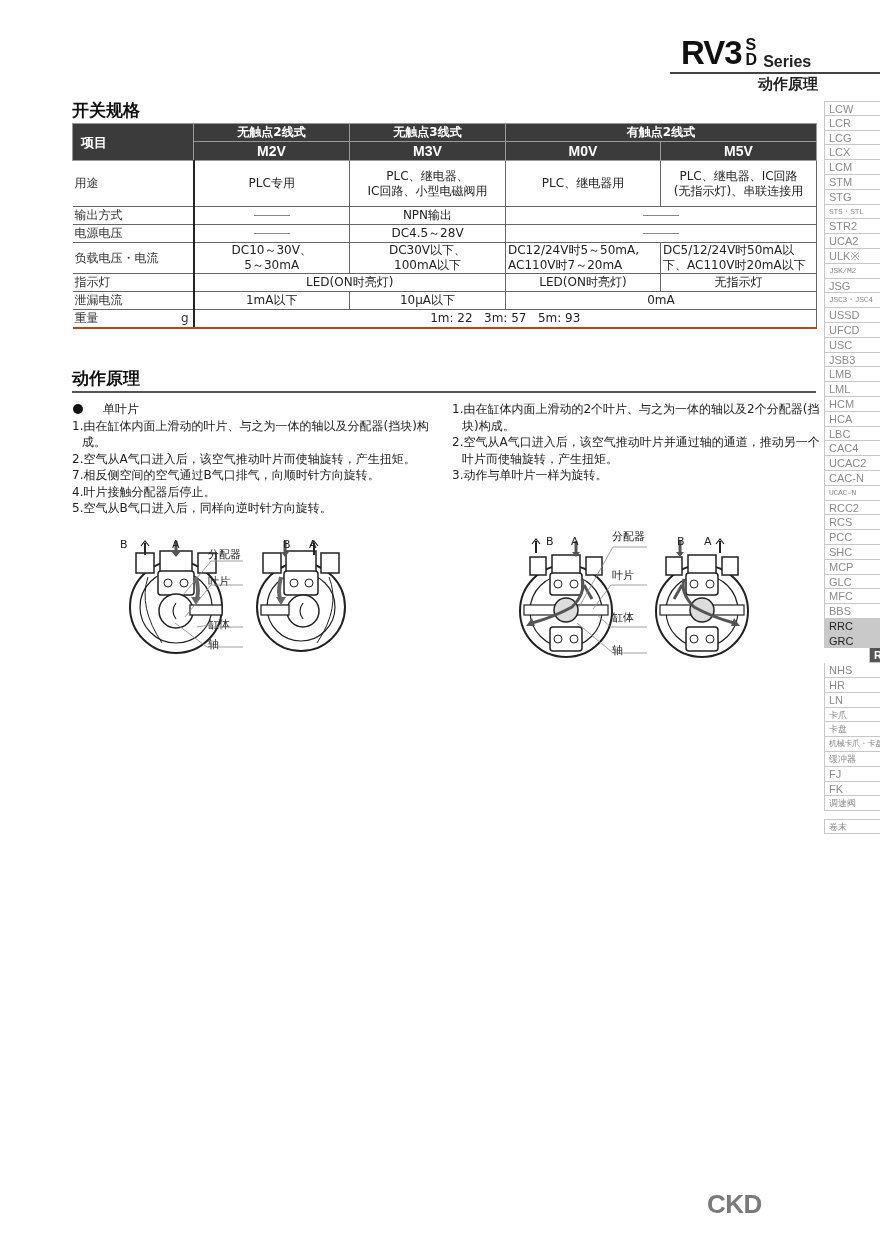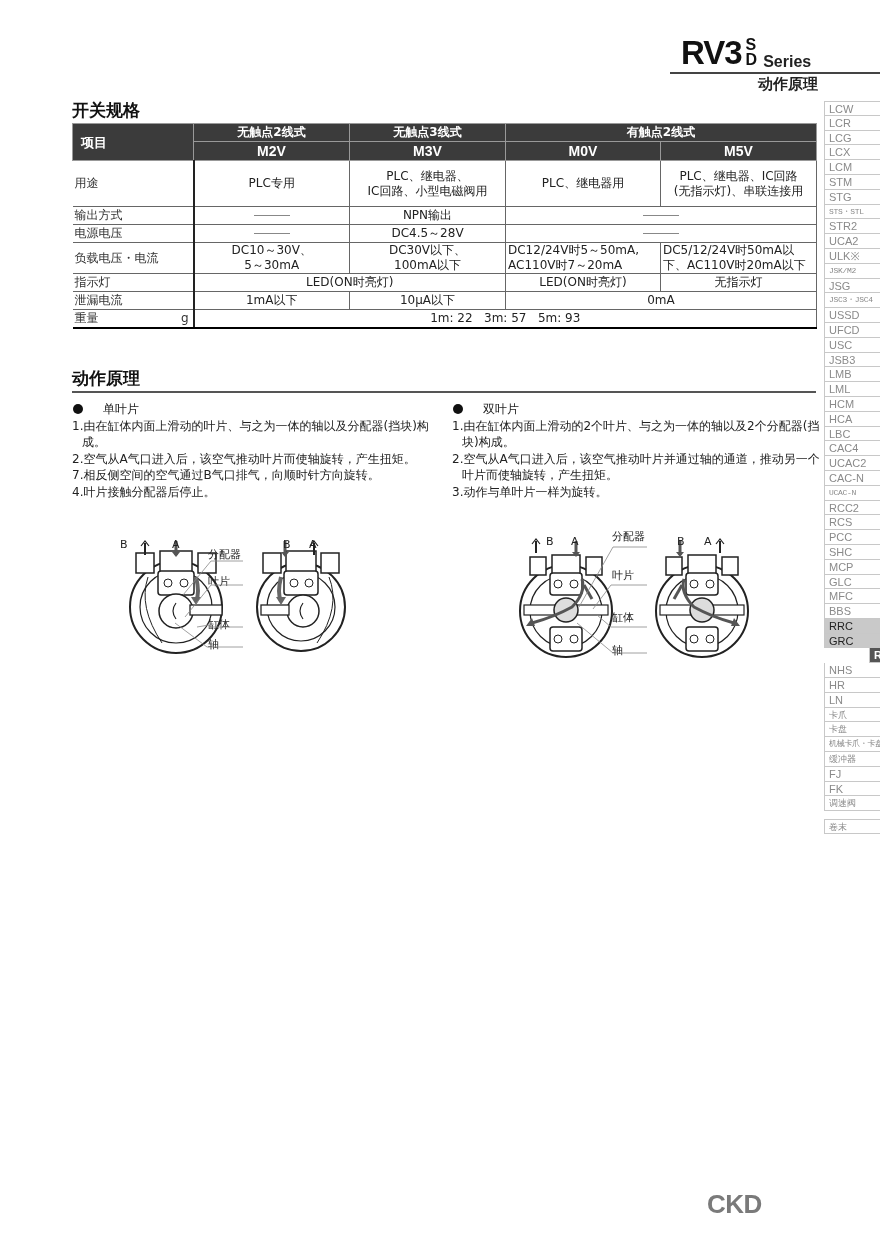--- a/index.html
+++ b/index.html
@@ -21,21 +21,21 @@
 
   
   .spec-table { position: absolute; left: 72px; top: 123px; width: 744px; border-collapse: collapse; table-layout: fixed; font-size: 12px; }
   .spec-table td, .spec-table th { border: 1px solid #666; text-align: center; vertical-align: middle; padding: 0 2px; line-height: 15px; }
   .spec-table th { background: #3b3b3b; color: #fff; font-weight: bold; border-color: #999; }
   .spec-table th.hd-top { font-size: 12px; height: 18px; }
   .spec-table th.hd-model { font-size: 14px; height: 19px; font-family: "Liberation Sans", sans-serif; }
   .spec-table th.hd-item { text-align: left; padding-left: 8px; font-size: 13px; }
   .spec-table td.label { text-align: left; padding-left: 2px; border-left: none; color: #333; border-right: 2px solid #222; }
   .spec-table td.left-align { text-align: left; padding-left: 2px; }
-  .spec-table tr.last td { border-bottom: 2px solid #000000; }
+  .spec-table tr.last td { border-bottom: 2px solid #c2410c; }
   .dash { display: inline-block; width: 36px; height: 1px; background: #888; vertical-align: middle; }
   .weight-label { display: flex; justify-content: space-between; padding-right: 2px; }
 
   
   .op-col { position: absolute; top: 401px; font-size: 12px; line-height: 16.5px; color: #222; }
   .op-col .bullet-head { display: flex; align-items: center; gap: 20px; }
   .bullet-dot { width: 10px; height: 10px; border-radius: 50%; background: #111; display: inline-block; margin-left: 1px; }
   .op-item { padding-left: 10px; text-indent: -10px; }
 
   
@@ -146,27 +146,24 @@
 
 <div class="op-col" style="left:72px; width:362px;">
   <div class="bullet-head">
       <span class="bullet-dot"></span>
       <span>单叶片</span>
     </div>
   <div class="op-item">1.由在缸体内面上滑动的叶片、与之为一体的轴以及分配器(挡块)构成。</div>
   <div class="op-item">2.空气从A气口进入后，该空气推动叶片而使轴旋转，产生扭矩。</div>
   <div class="op-item">7.相反侧空间的空气通过B气口排气，向顺时针方向旋转。</div>
   <div class="op-item">4.叶片接触分配器后停止。</div>
+  <div class="op-item">5.空气从B气口进入后，同样向逆时针方向旋转。</div>
 </div>
 
 <div class="op-col" style="left:452px; width:368px;">
-  <div class="bullet-head">
-      <span class="bullet-dot"></span>
-      <span>双叶片</span>
-    </div>
   <div class="op-item">1.由在缸体内面上滑动的2个叶片、与之为一体的轴以及2个分配器(挡块)构成。</div>
   <div class="op-item">2.空气从A气口进入后，该空气推动叶片并通过轴的通道，推动另一个叶片而使轴旋转，产生扭矩。</div>
   <div class="op-item">3.动作与单叶片一样为旋转。</div>
 </div>
 
 <div class="diagram" style="left:116px; top:537px;">
   <svg width="120" height="120" viewBox="0 0 120 120">
     <circle cx="60" cy="70" r="46" fill="none" stroke="#222" stroke-width="2"></circle>
     <circle cx="60" cy="70" r="36" fill="none" stroke="#222" stroke-width="1.2"></circle>
     <rect x="20" y="16" width="18" height="20" fill="#fff" stroke="#222" stroke-width="1.5"></rect>

